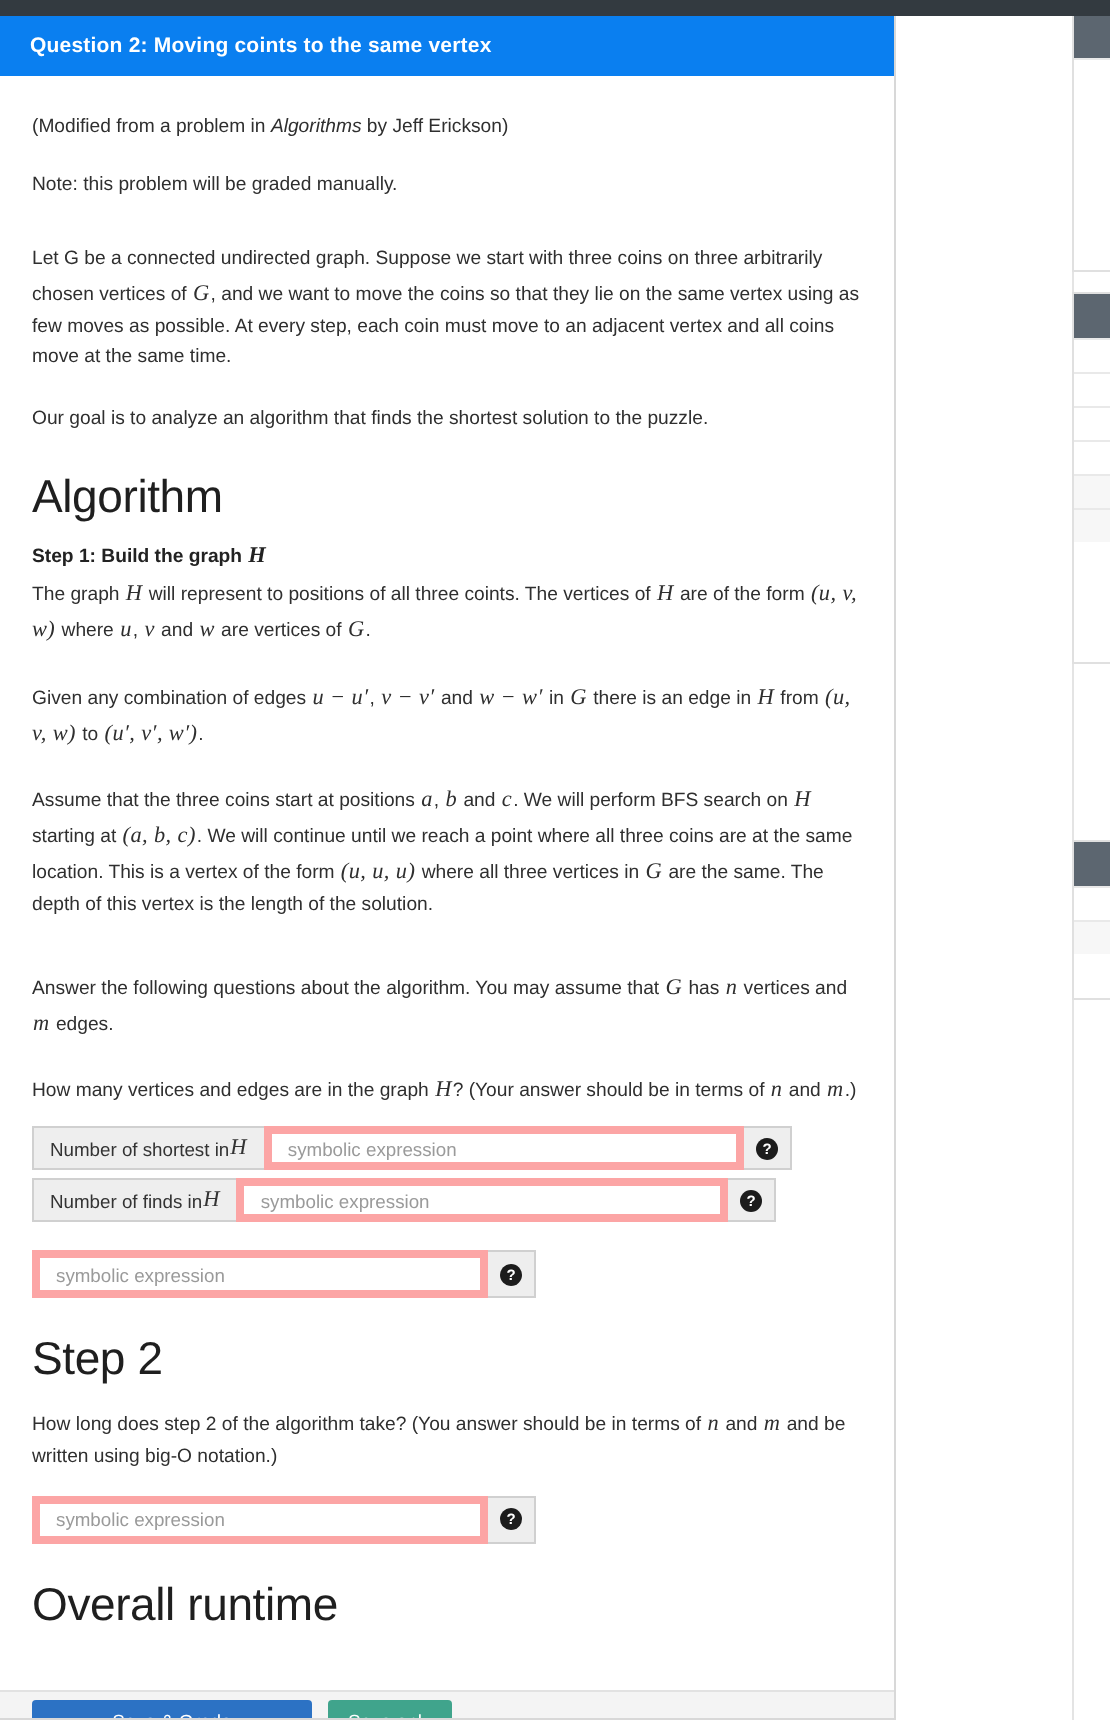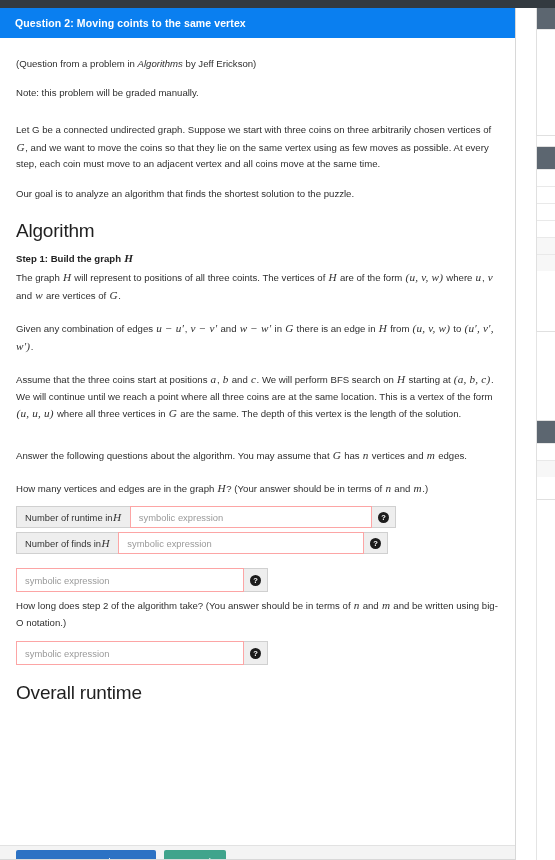--- a/index.html
+++ b/index.html
@@ -55,21 +55,21 @@
     top: 0; left: 0;
     width: 555px; height: 8px;
     background: #333a40;
     z-index: 40;
   }
 
   
   .card {
     position: absolute;
     top: 7px; left: 0px;
-    width: 516px;
+    width: 448px;
     height: 853px;
     background: #ffffff;
     border: 1px solid #d8d8d8;
     border-left: none;
     z-index: 20;
     overflow: hidden;
   }
   .card-header {
     height: 30px;
     background: #0a7ff0;
@@ -101,21 +101,21 @@
   
   .m {
     font-family: "Liberation Serif", "DejaVu Serif", serif;
     font-style: italic;
     font-size: 11.2px;
     letter-spacing: 0.2px;
     padding: 0 0.5px;
   }
 
   h2.sect {
-    font-size: 19px;
+    font-size: 23px;
     font-weight: normal;
     margin: 18px 0 10px 0;
     color: #1f1f1f;
     letter-spacing: -0.2px;
   }
   h2.sect.sub { margin-top: 16px; }
 
   p.steplabel {
     font-size: 9.6px;
     font-weight: bold;
@@ -143,21 +143,21 @@
     border-right: none;
     display: flex;
     align-items: center;
     padding: 0 8px;
     font-size: 9.4px;
     color: #333;
     white-space: nowrap;
   }
   .ig-field {
     flex: 1 1 auto;
-    border: 1px solid #fca5a5;
+    border: 4px solid #fca5a5;
     background: #ffffff;
     display: flex;
     align-items: center;
     padding: 0 8px;
     min-width: 0;
   }
   .ig-field .ph {
     font-size: 9.4px;
     color: #9a9a9a;
     white-space: nowrap;
@@ -242,21 +242,21 @@
   <div class="topbar"></div>
 
   <div class="card">
 
     <div class="card-header">
       <span>Question 2: Moving coints to the same vertex</span>
     </div>
 
     <div class="card-body">
 
-      <p class="para tight"><span>(Question from a problem in </span><i class="bookitalic">Algorithms</i><span> by Jeff Erickson)</span></p>
+      <p class="para tight"><span>(Modified from a problem in </span><i class="bookitalic">Algorithms</i><span> by Jeff Erickson)</span></p>
 
       <p class="para" style="margin-bottom:22px;">Note: this problem will be graded manually.</p>
 
       <p class="para"><span>Let G be a connected undirected graph. Suppose we start with three coins on three arbitrarily chosen vertices of </span><span class="m">G</span><span>, and we want to move the coins so that they lie on the same vertex using as few moves as possible. At every step, each coin must move to an adjacent vertex and all coins move at the same time.</span></p>
 
       <p class="para">Our goal is to analyze an algorithm that finds the shortest solution to the puzzle.</p>
 
       <h2 class="sect">Algorithm</h2>
 
       <p class="steplabel"><span>Step 1: Build the graph </span><span class="m">H</span></p>
@@ -270,21 +270,21 @@
 
       <p class="para"><span>Answer the following questions about the algorithm. You may assume that </span><span class="m">G</span><span> has </span><span class="m">n</span><span> vertices and </span><span class="m">m</span><span> edges.</span></p>
 
 
       <p class="para nomargin" style="margin-bottom:9px;"><span>How many vertices and edges are in the graph </span><span class="m">H</span><span>? (Your answer should be in terms of </span><span class="m">n</span><span> and </span><span class="m">m</span><span>.)</span></p>
 
       <div class="ig-stack">
 
         <div class="input-group wide-1">
           <div class="ig-addon">
-              <span>Number of runtime in </span>
+              <span>Number of shortest in </span>
               <span class="m">H</span>
             </div>
           <div class="ig-field">
               <span class="ph">symbolic expression</span>
             </div>
           <div class="ig-help">
               <span class="help-dot">?</span>
             </div>
         </div>
 
@@ -306,20 +306,21 @@
 
       <div class="input-group solo" style="height:24px;">
         <div class="ig-field">
             <span class="ph">symbolic expression</span>
           </div>
         <div class="ig-help">
             <span class="help-dot">?</span>
           </div>
       </div>
 
+      <h2 class="sect sub" style="margin-top:17px;">Step 2</h2>
 
       <p class="para" style="margin-bottom:11px;"><span>How long does step 2 of the algorithm take? (You answer should be in terms of </span><span class="m">n</span><span> and </span><span class="m">m</span><span> and be written using big-O notation.)</span></p>
 
       <div class="input-group solo" style="height:24px;">
         <div class="ig-field">
             <span class="ph">symbolic expression</span>
           </div>
         <div class="ig-help">
             <span class="help-dot">?</span>
           </div>

